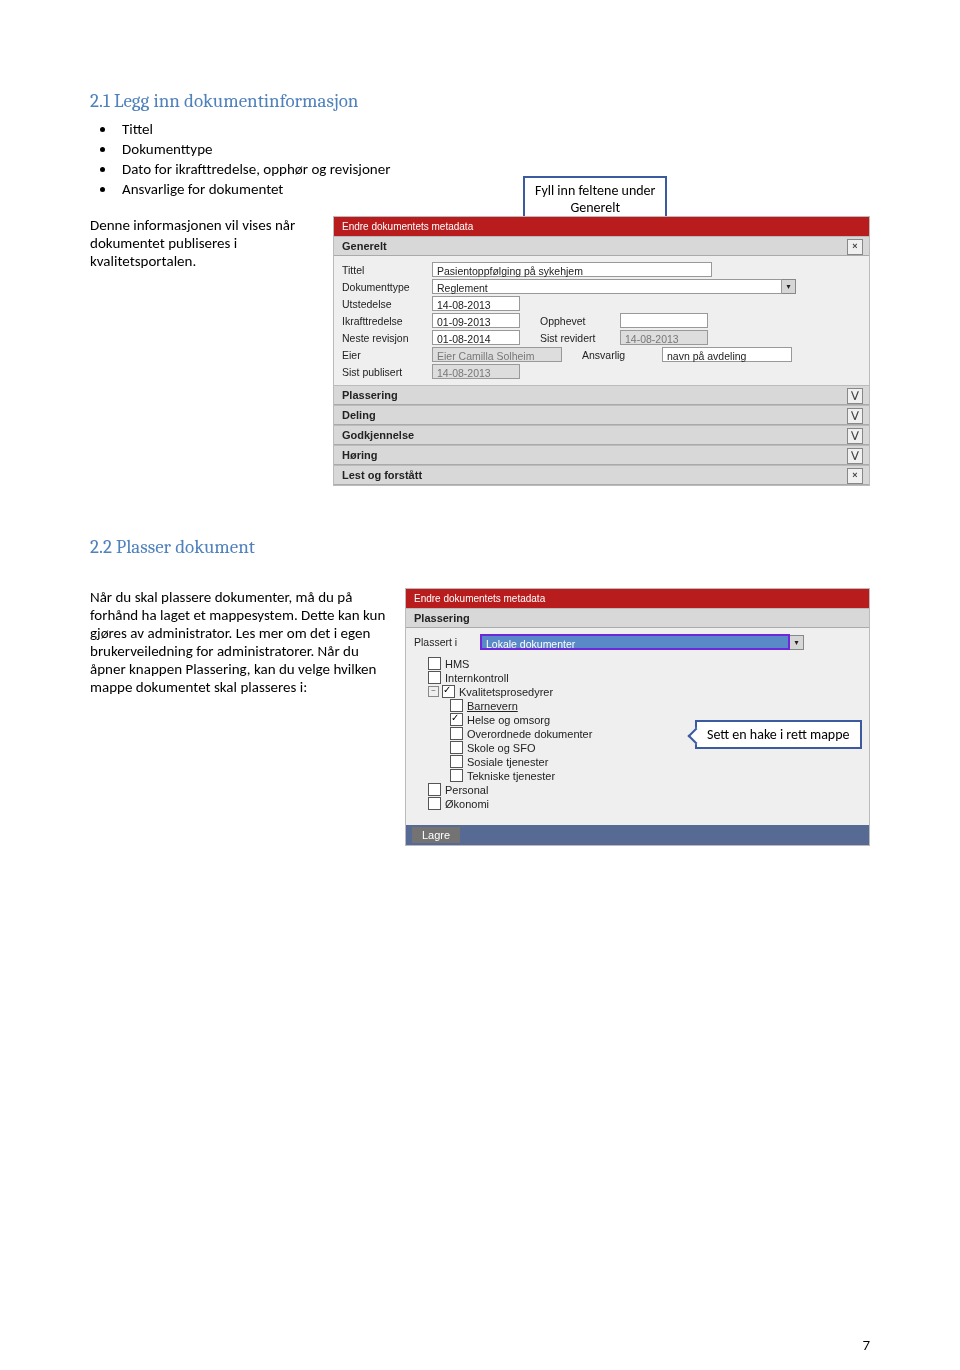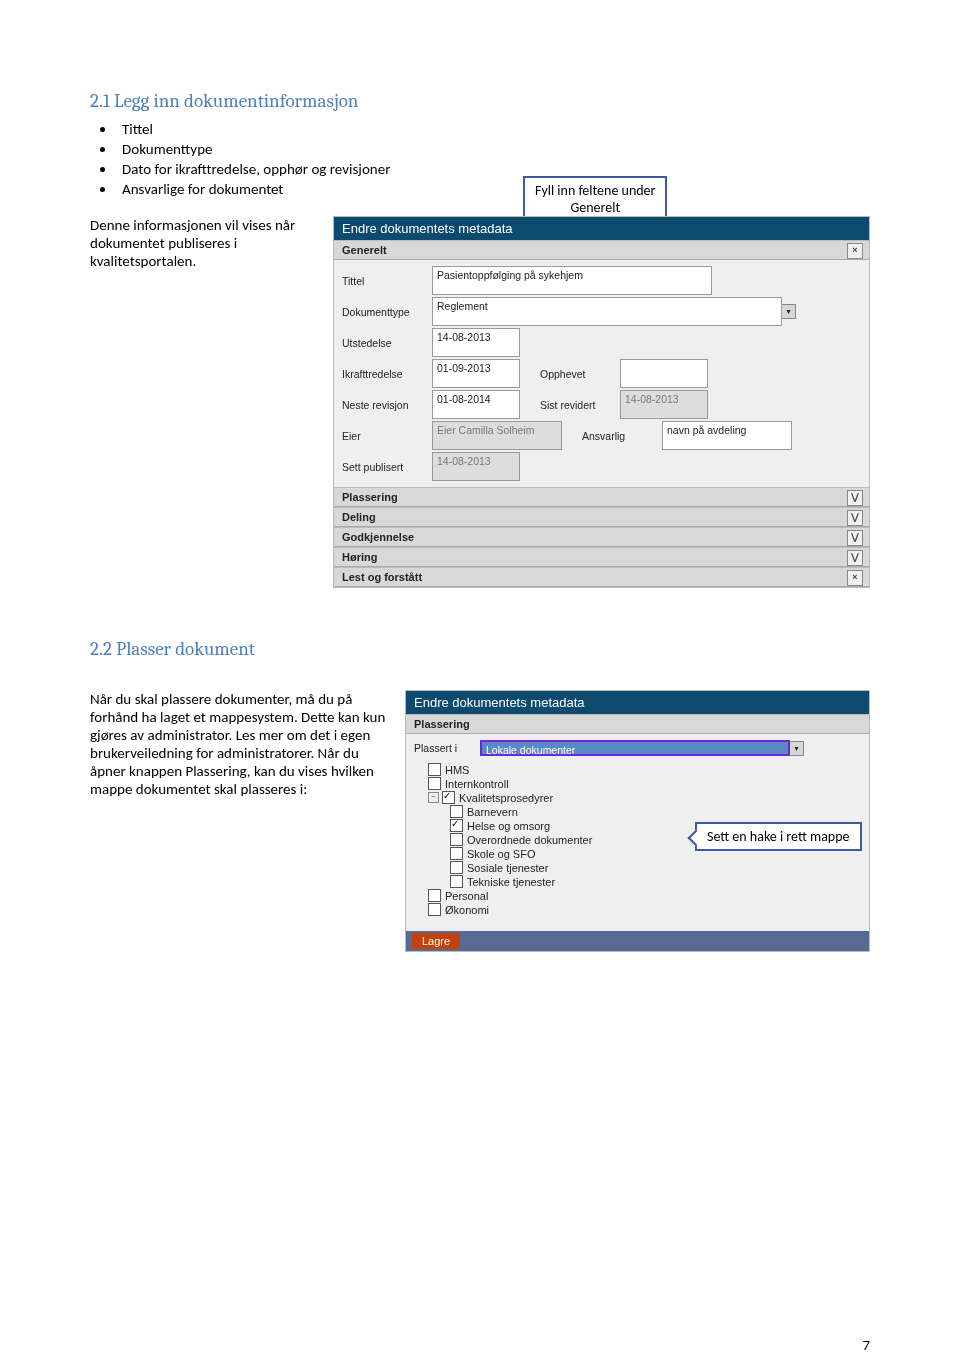--- a/index.html
+++ b/index.html
@@ -52,24 +52,24 @@
   }
   .screenshot {
     background: #e6e6e6;
     border: 1px solid #bbb;
     font-family: Tahoma, Arial, sans-serif;
     font-size: 11px;
     color: #222;
     position: relative;
   }
   .ss-titlebar {
-    background: #0c4a6e;
+    background: #b91c1c;
     color: #fff;
     padding: 4px 8px;
-    font-size: 13px;
+    font-size: 10px;
     position: relative;
   }
   .ss-section {
     background: #d8d8d8;
     border-top: 1px solid #bbb;
     border-bottom: 1px solid #aaa;
     padding: 3px 8px;
     font-weight: bold;
     position: relative;
   }
@@ -96,21 +96,21 @@
     font-size: 10.5px;
   }
   .ss-label {
     width: 90px;
     flex-shrink: 0;
   }
   .ss-input {
     background: #fff;
     border: 1px solid #999;
     padding: 1px 4px;
-    height: 29px;
+    height: 15px;
     line-height: 15px;
     box-sizing: border-box;
     display: inline-block;
   }
   .ss-input.readonly {
     background: #ddd;
     color: #777;
   }
   .ss-input.full { width: 280px; }
   .ss-input.date { width: 88px; }
@@ -193,21 +193,21 @@
     background: #5989c6;
     color: #fff;
     border: 2px solid #6d28d9;
     padding: 1px 4px;
     height: 16px;
     line-height: 14px;
     display: inline-block;
     box-sizing: border-box;
   }
   .ss-btn-save {
-    background: #c2410c;
+    background: #737373;
     color: #fff;
     padding: 2px 10px;
     font-size: 11px;
     display: inline-block;
   }
   .page-num {
     position: absolute;
     right: 90px;
     bottom: 16px;
     font-size: 15px;
@@ -277,21 +277,21 @@
             <span class="ss-label2">Sist revidert</span>
             <span class="ss-input date readonly">14-08-2013</span>
           </div>
           <div class="ss-row">
             <span class="ss-label">Eier</span>
             <span class="ss-input mid readonly">Eier Camilla Solheim</span>
             <span class="ss-label2">Ansvarlig</span>
             <span class="ss-input mid">navn på avdeling</span>
           </div>
           <div class="ss-row">
-            <span class="ss-label">Sett publisert</span>
+            <span class="ss-label">Sist publisert</span>
             <span class="ss-input date readonly">14-08-2013</span>
           </div>
         </div>
         <div class="ss-section">
           <span>Plassering</span>
           <span class="toggle">⋁</span>
         </div>
         <div class="ss-section">
           <span>Deling</span>
           <span class="toggle">⋁</span>
@@ -308,21 +308,21 @@
           <span>Lest og forstått</span>
           <span class="toggle">×</span>
         </div>
       </div>
     </div>
   </div>
 
   <h2 style="margin-top:50px;">2.2 Plasser dokument</h2>
 
   <div class="twocol2" style="margin-top:30px;">
-    <div class="leftcol">Når du skal plassere dokumenter, må du på forhånd ha laget et mappesystem. Dette kan kun gjøres av administrator. Les mer om det i egen brukerveiledning for administratorer. Når du åpner knappen Plassering, kan du vises hvilken mappe dokumentet skal plasseres i:</div>
+    <div class="leftcol">Når du skal plassere dokumenter, må du på forhånd ha laget et mappesystem. Dette kan kun gjøres av administrator. Les mer om det i egen brukerveiledning for administratorer. Når du åpner knappen Plassering, kan du velge hvilken mappe dokumentet skal plasseres i:</div>
     <div class="rightcol" style="position:relative;">
       <div class="screenshot">
         <div class="ss-titlebar">
           <span>Endre dokumentets metadata</span>
         </div>
         <div class="ss-section">
           <span>Plassering</span>
         </div>
         <div class="ss-body" style="background:#efefef;">
           <div class="ss-row">
@@ -337,21 +337,21 @@
               </div>
               <div class="tree-row" style="padding-left: 8px;">
                 <span class="tree-cb"></span>
                 <span>Internkontroll</span>
               </div>
               <div class="tree-row" style="padding-left: 8px;">
                 <span class="tree-toggle">−</span>
                 <span class="tree-cb checked"></span>
                 <span>Kvalitetsprosedyrer</span>
               </div>
-              <div class="tree-row" style="padding-left: 30px;">
+              <div class="tree-row" style="padding-left: 30px; text-decoration: underline;">
                 <span class="tree-cb"></span>
                 <span>Barnevern</span>
               </div>
               <div class="tree-row" style="padding-left: 30px;">
                 <span class="tree-cb checked"></span>
                 <span>Helse og omsorg</span>
               </div>
               <div class="tree-row" style="padding-left: 30px;">
                 <span class="tree-cb"></span>
                 <span>Overordnede dokumenter</span>

